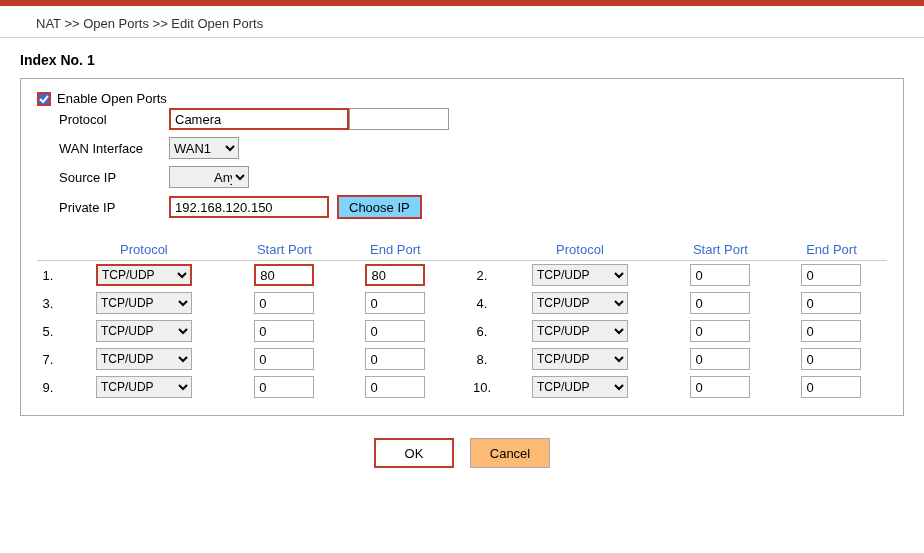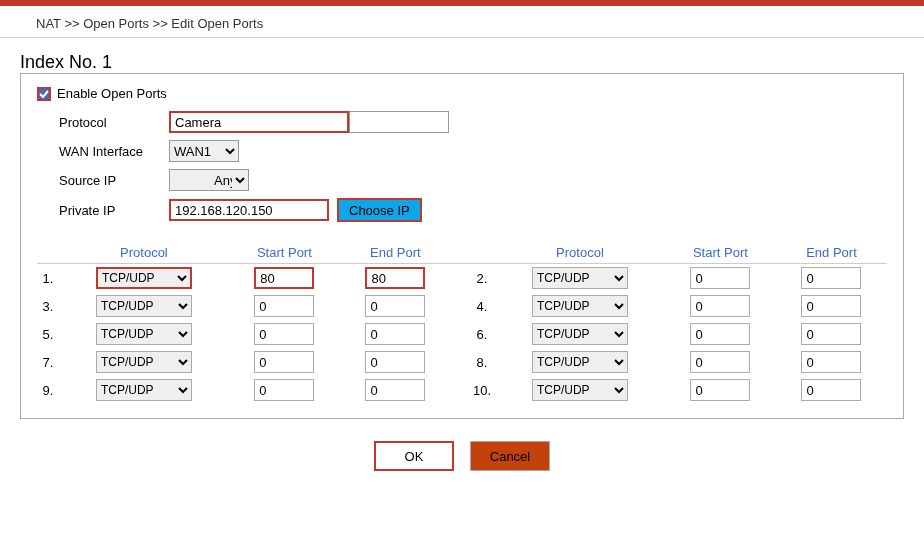--- a/index.html
+++ b/index.html
@@ -21,32 +21,32 @@
       border-bottom: 1px solid #ccc;
     }
     .breadcrumb-text {
       font-size: 13px;
       color: #333;
     }
     .content-area {
       padding: 14px 20px;
     }
     .index-title {
-      font-weight: normal;
-      font-size: 18px;
-      margin-bottom: 0;
+      font-weight: bold;
+      font-size: 14px;
+      margin-bottom: 10px;
     }
     .main-box {
       border: 1px solid #aaa;
       padding: 12px 16px 14px 16px;
     }
     .enable-row {
       display: flex;
       align-items: center;
-      margin-bottom: 10px;
+      margin-bottom: 2px;
     }
     .enable-checkbox {
       width: 14px;
       height: 14px;
       border: 2px solid #c0392b;
       background: #3b6cce;
       display: inline-flex;
       align-items: center;
       justify-content: center;
       margin-right: 6px;
@@ -92,21 +92,21 @@
       height: 22px;
       font-size: 13px;
       padding: 2px 4px;
     }
     .choose-ip-btn {
       margin-left: 8px;
       padding: 2px 10px;
       height: 24px;
       font-size: 13px;
       border: 2px solid #c0392b;
-      background: #0ea5e9;
+      background: #7dd3fc;
       cursor: pointer;
       color: #000;
     }
     .ports-table {
       width: 100%;
       border-collapse: collapse;
       margin-top: 20px;
     }
     .ports-table th {
       color: #3b6cce;
@@ -173,21 +173,21 @@
       border: 1px solid #aaa;
       background: #fff;
       cursor: pointer;
       color: #000;
     }
     .btn-cancel {
       width: 80px;
       height: 30px;
       font-size: 13px;
       border: 1px solid #aaa;
-      background: #c2410c;
+      background: #fdba74;
       cursor: pointer;
       color: #000;
     }
     .comment-wrapper {
       display: flex;
       align-items: flex-start;
     }
     .comment-border {
       border: 2px solid #c0392b;
     }

